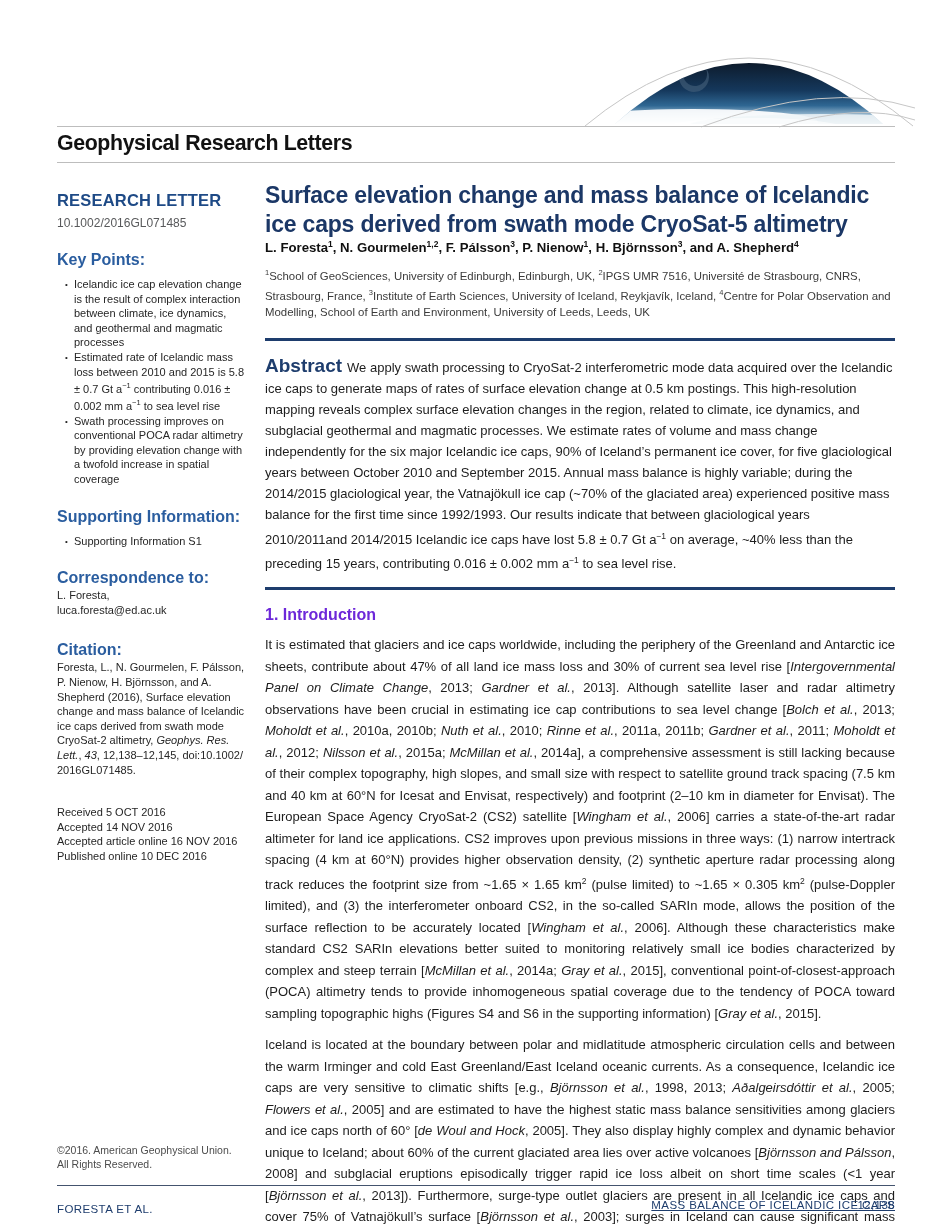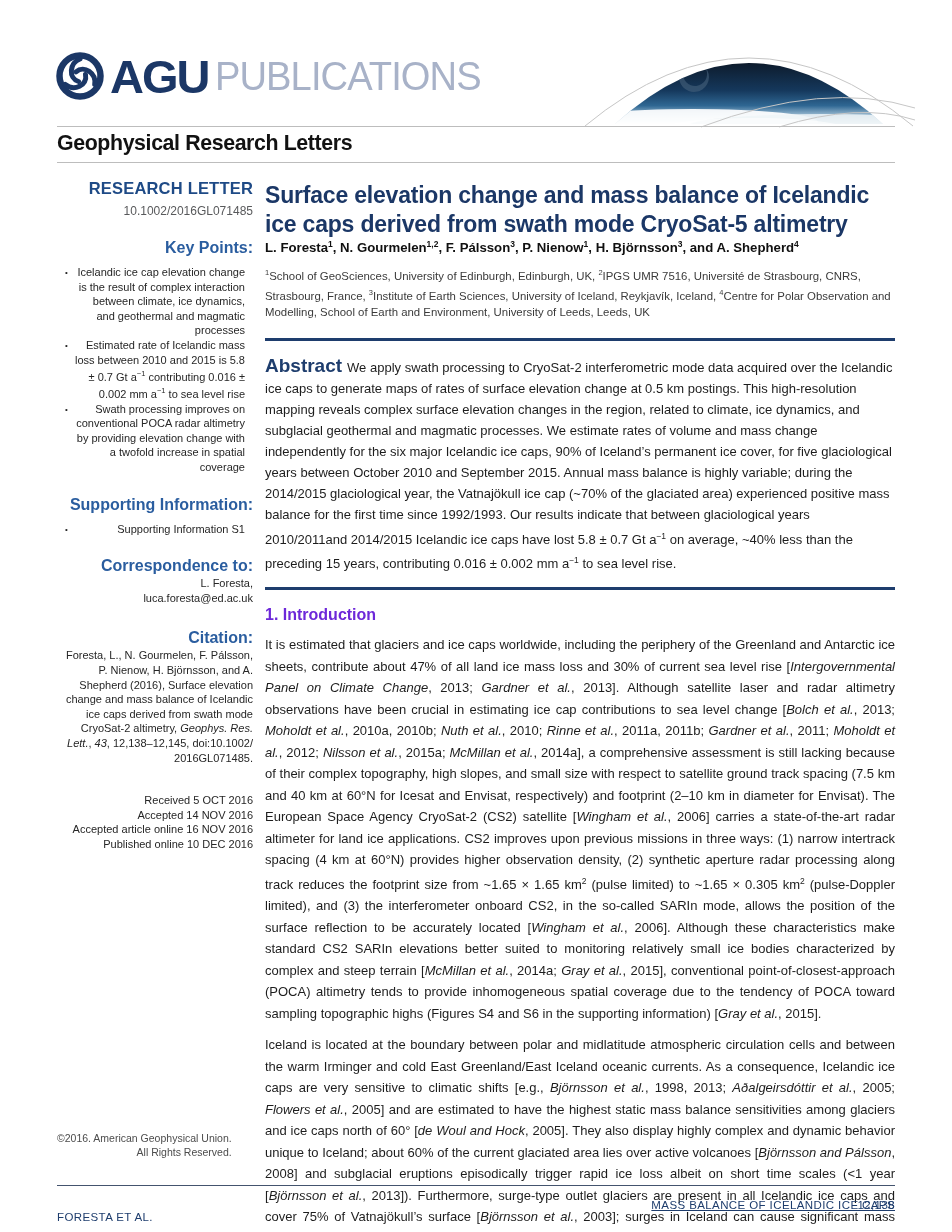--- a/index.html
+++ b/index.html
@@ -15,21 +15,21 @@
   .pubs-word{font-size:41px;font-weight:400;color:#a8b2c8;letter-spacing:-1px;line-height:1;
     margin-left:7px;display:inline-block;transform:scaleX(.93);transform-origin:left center;}
   .earth{position:absolute;left:583px;top:42px;width:332px;height:86px;}
   .rule-thin{position:absolute;left:57px;right:57px;border-top:1px solid #bdbdbd;}
   .r1{top:126px;}
   .r2{top:162px;}
   .journal{position:absolute;left:57px;top:130px;margin:0;font-size:22px;font-weight:bold;
     color:#121212;letter-spacing:-.4px;transform:scaleX(.97);transform-origin:left;}
   
   .columns{position:absolute;left:57px;top:179px;width:838px;height:1006px;}
-  .sidebar{position:absolute;left:0;top:0;width:196px;height:100%;text-align:right;}
+  .sidebar{position:absolute;left:0;top:12px;width:196px;height:100%;}
   .main{position:absolute;left:208px;top:2px;width:630px;}
   
   .article-type{font-size:16.5px;font-weight:bold;color:#1e4a86;letter-spacing:.2px;}
   .doi{font-size:12px;color:#58595b;margin-top:6px;}
   .sb-h{font-size:16px;font-weight:bold;color:#2a5d9f;margin:0 0 1px 0;}
   .sb-sec{margin-top:21px;}
   .sb-list{margin:8px;padding:0;list-style:none;}
   .sb-list li{position:relative;font-size:11px;line-height:14.6px;color:#262626;
     padding-left:9px;margin:0;}
   .sb-list li::before{content:"•";position:absolute;left:0;top:0;font-size:8px;line-height:15px;color:#262626;}
@@ -46,41 +46,29 @@
   .navy-rule{height:3px;background:#1e3d6d;margin-top:18px;}
   .abstract{margin:14px 0 0 0;font-size:13px;line-height:21px;color:#1d1d1d;}
   .abstract-label{font-size:19px;font-weight:bold;color:#1e3d6d;margin-right:5px;}
   .rule2{margin-top:13px;}
   .section-h{margin:16px 0 0 0;font-size:16px;font-weight:bold;color:#6d28d9;}
   .par{margin:10px 0 0 0;font-size:13px;line-height:21.5px;color:#1d1d1d;text-align:justify;}
   .par sup,.abstract sup{font-size:8.5px;}
   
   .footer{position:absolute;left:57px;right:57px;top:1185px;border-top:1px solid #44546e;}
   .footer-row{position:relative;margin-top:13px;font-size:11.5px;color:#1e3d6d;letter-spacing:.4px;}
-  .f-left{position:absolute;left:0;top:12px;text-align:center;}
+  .f-left{position:absolute;left:0;top:4px;text-align:center;}
   .f-center{display:block;text-align:right;text-decoration:underline;}
   .f-right{position:absolute;right:0;top:0;}
 </style>
 </head>
 <body>
 
 <div class="page">
 
-  <div class="brand">
-    <svg class="agu-mark" viewBox="0 0 100 100" aria-hidden="true">
-      <circle cx="50" cy="50" r="41" fill="none" stroke="#1b3766" stroke-width="13"></circle>
-      <g fill="none" stroke="#1b3766" stroke-width="10" stroke-linecap="round">
-        <path d="M50,16 C29,24 26,54 47,61"></path>
-        <path d="M50,16 C29,24 26,54 47,61" transform="rotate(120 50 50)"></path>
-        <path d="M50,16 C29,24 26,54 47,61" transform="rotate(240 50 50)"></path>
-      </g>
-    </svg>
-    <span class="agu-word">AGU</span>
-    <span class="pubs-word">PUBLICATIONS</span>
-  </div>
 
   <svg class="earth" viewBox="0 0 332 86" aria-hidden="true">
     <defs>
       <linearGradient id="sky" x1="0" y1="0" x2="0" y2="1">
         <stop offset="0" stop-color="#0d1b2c"></stop>
         <stop offset="0.45" stop-color="#15385c"></stop>
         <stop offset="0.70" stop-color="#2f6793"></stop>
         <stop offset="0.86" stop-color="#9dbdd3"></stop>
         <stop offset="1" stop-color="#eef2f5"></stop>
       </linearGradient>

